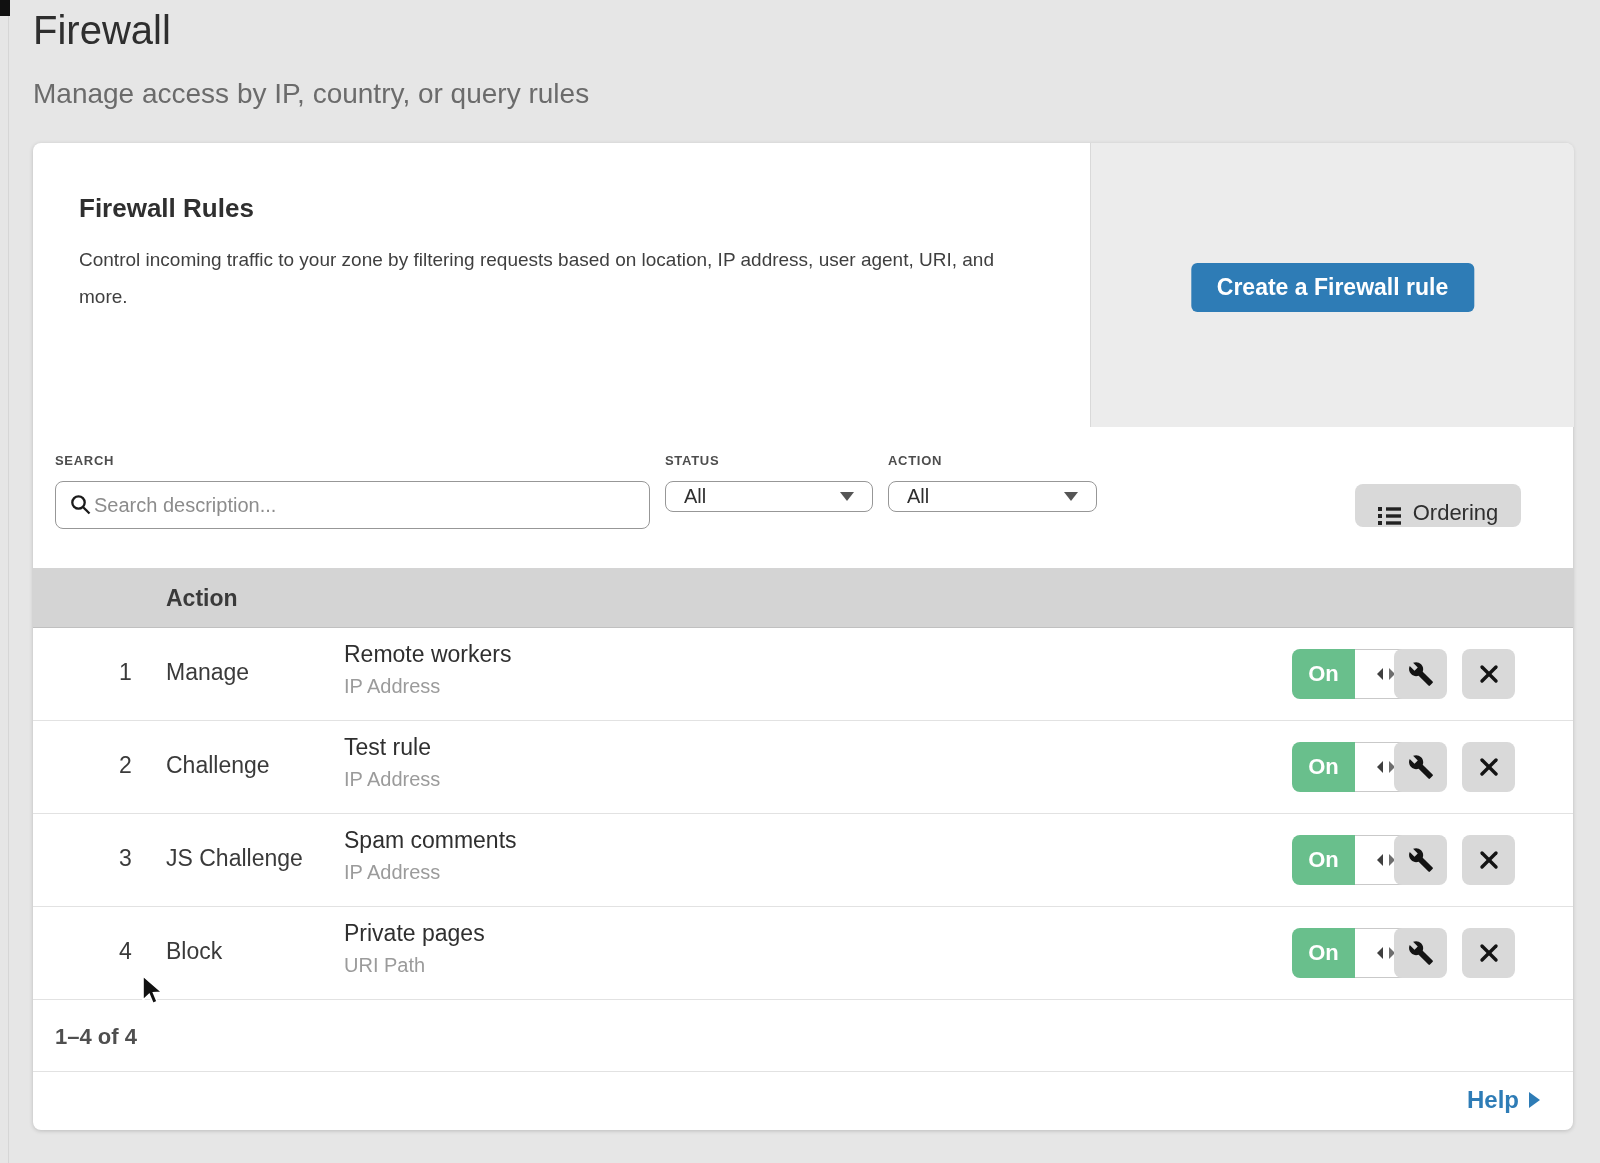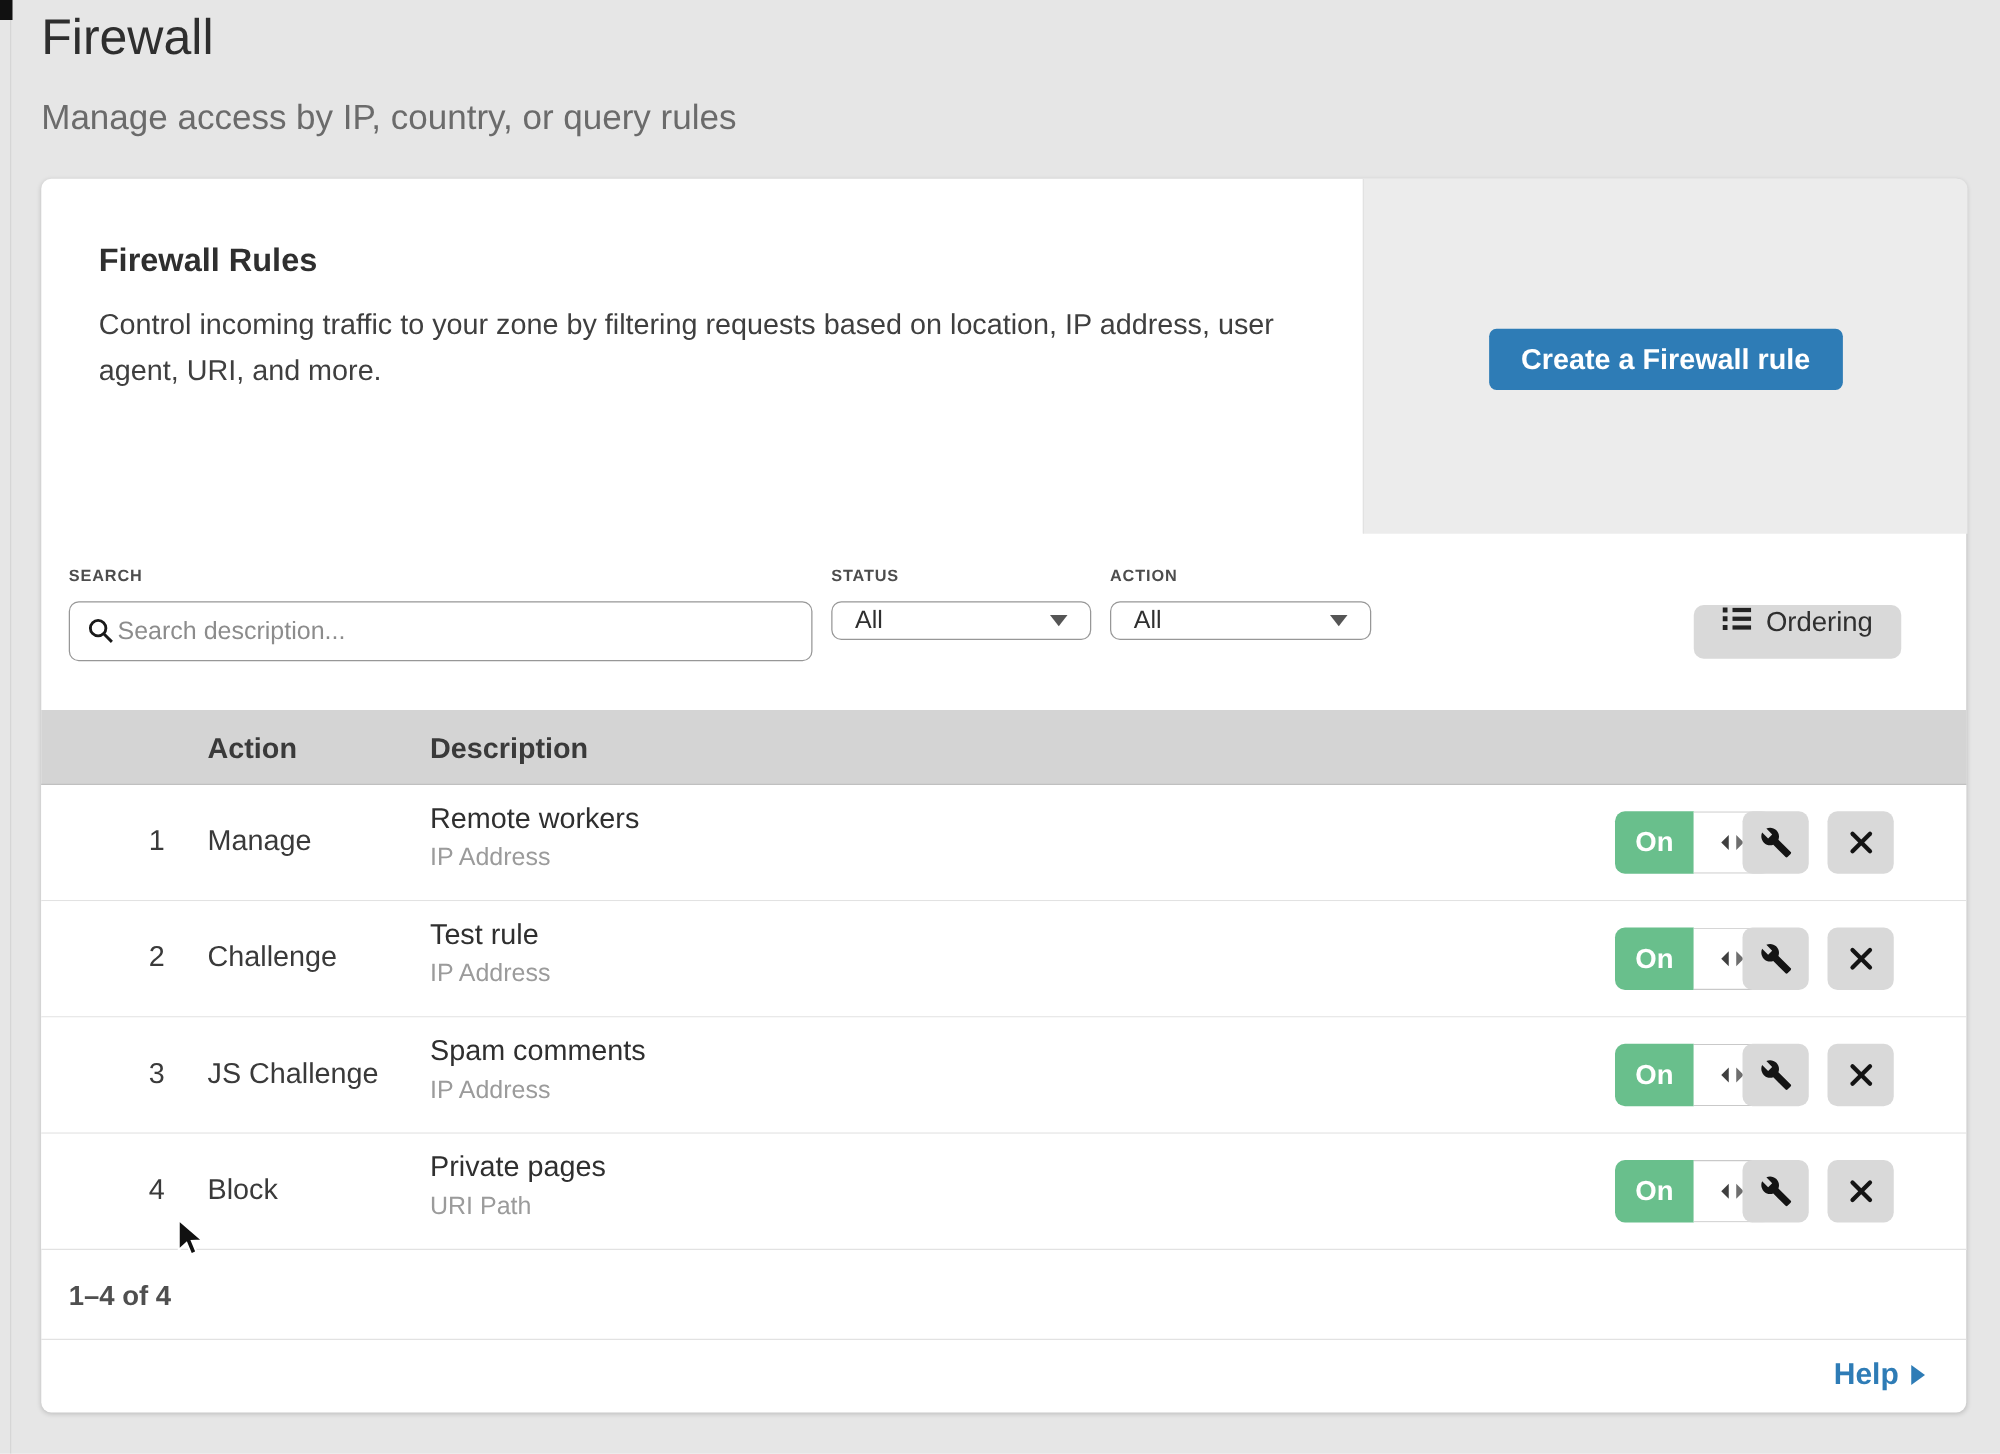--- a/index.html
+++ b/index.html
@@ -15,21 +15,21 @@
   .page-subtitle{position:absolute;left:33px;top:78px;font-size:28px;font-weight:400;color:#6b6b6b;}
 
   .card{
     position:absolute;left:33px;top:143px;width:1540px;height:987px;
     background:#ffffff;border-radius:8px;
     box-shadow:0 1px 4px rgba(0,0,0,.18);
   }
 
   
   .info-heading{position:absolute;left:46px;top:50px;font-size:26px;font-weight:700;color:#2f2f2f;}
-  .info-desc{position:absolute;left:46px;top:98px;width:950px;font-size:23px;line-height:37px;color:#3f3f3f;}
+  .info-desc{position:absolute;left:46px;top:98px;width:950px;font-size:19px;line-height:37px;color:#3f3f3f;}
   .info-usage{position:absolute;left:46px;top:205px;font-size:23px;font-weight:700;color:#2b2b2b;}
   .side-panel{
     position:absolute;left:1057px;top:0;width:483px;height:284px;
     background:#ececec;border-left:1px solid #d9d9d9;border-top-right-radius:8px;
   }
   .create-btn{
     position:absolute;left:50%;transform:translateX(-50%);top:120px;
     background:#2e7cb6;color:#fff;font-size:23px;font-weight:600;
     border:none;border-radius:6px;padding:11px 26px;white-space:nowrap;cursor:pointer;
     font-family:"Liberation Sans", sans-serif;
@@ -49,21 +49,21 @@
   .search-box input::placeholder{color:#8c8c8c;}
   .select{
     position:absolute;top:338px;height:31px;box-sizing:border-box;
     border:1px solid #979797;border-radius:8px;background:#fff;
     display:flex;align-items:center;padding:0 18px;font-size:20px;color:#2f2f2f;cursor:pointer;
   }
   .select .chev{margin-left:auto;width:0;height:0;border-left:7px solid transparent;border-right:7px solid transparent;border-top:9px solid #555;}
   .ordering-btn{
     position:absolute;left:1322px;top:341px;width:166px;height:43px;box-sizing:border-box;
     background:#d9d9d9;border:none;border-radius:8px;
-    display:flex;align-items:flex-start;justify-content:center;gap:12px;
+    display:flex;align-items:flex-end;justify-content:center;gap:12px;
     font-size:22px;color:#2f2f2f;cursor:pointer;font-family:"Liberation Sans", sans-serif;
   }
 
   
   .thead{
     position:absolute;left:0;top:425px;width:100%;height:60px;background:#d4d4d4;
     border-bottom:1px solid #c0c0c0;box-sizing:border-box;
   }
   .thead .col{position:absolute;top:0;line-height:60px;font-size:23px;font-weight:700;color:#3a3a3a;}
   .col-action{left:133px;}
@@ -147,21 +147,20 @@
       <rect x="0" y="8" width="4" height="4"></rect>
         <rect x="8" y="8.3" width="15" height="3.4"></rect>
       <rect x="0" y="15" width="4" height="4"></rect>
         <rect x="8" y="15.3" width="15" height="3.4"></rect>
     </svg>
     <span>Ordering</span>
   </button>
 
   <div class="thead">
     <span class="col col-action">Action</span>
-    <span class="col col-desc">Description</span>
   </div>
 
   <div class="row" style="top:485px;">
     <span class="pri">1</span>
     <span class="act">Manage</span>
     <span class="d-main">Remote workers</span>
     <span class="d-sub">IP Address</span>
     <div class="toggle">
       <div class="on">On</div>
       <div class="arrows">

